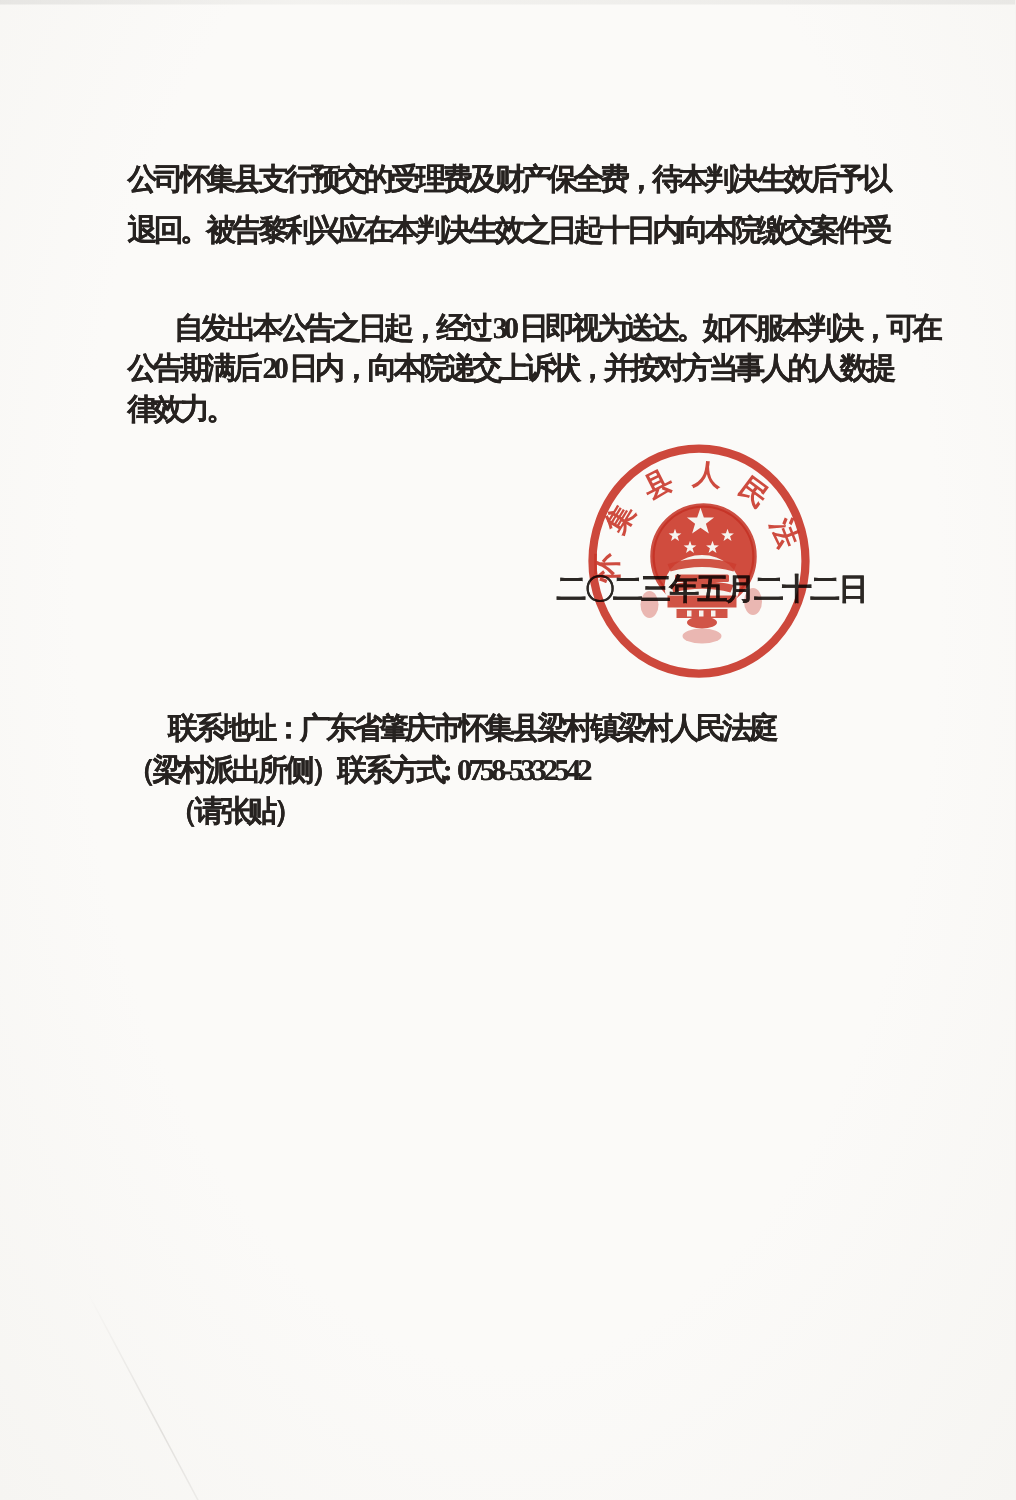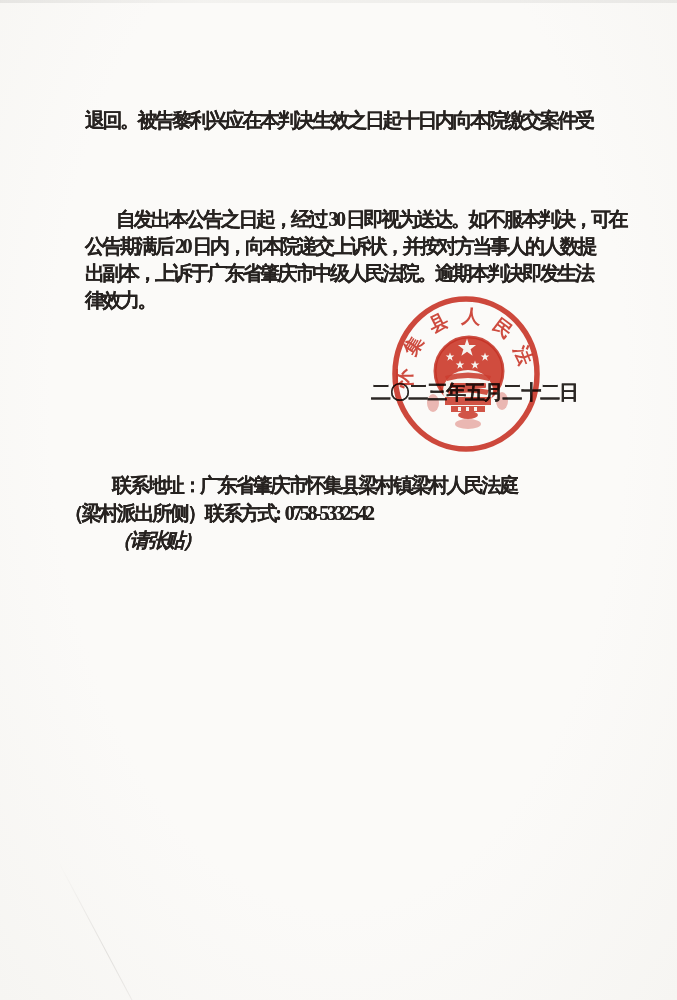--- a/index.html
+++ b/index.html
@@ -50,38 +50,38 @@
     opacity:.93;
     z-index:2;
   }
   .contact-line{
     position:absolute;
     font-size:20px;font-weight:600;letter-spacing:-2.4px;
     white-space:pre;color:#262220;
     text-shadow:0 0 .4px #3a3530;
   }
   .contact-1{left:112px;top:472px;font-family:Liberation Serif, serif;}
-  .contact-2{left:64px;top:500px;}
-  .contact-3{left:112px;top:527px;font-style:italic;}
+  .contact-2{left:84px;top:500px;}
+  .contact-3{left:112px;top:527px;}
 </style>
 </head>
 <body>
 
 <div class="page">
 
   <div class="scan-edge-top"></div>
 
   <div class="bodytext para1">
+    <div class="bline">公司怀集县支行预交的受理费及财产保全费，待本判决生效后予以</div>
     <div class="bline">退回。被告黎利兴应在本判决生效之日起十日内向本院缴交案件受</div>
   </div>
 
   <div class="bodytext para2">
     <div class="bline indent">自发出本公告之日起，经过 30 日即视为送达。如不服本判决，可在</div>
     <div class="bline">公告期满后 20 日内，向本院递交上诉状，并按对方当事人的人数提</div>
-    <div class="bline">出副本，上诉于广东省肇庆市中级人民法院。逾期本判决即发生法</div>
     <div class="bline">律效力。</div>
   </div>
 
   <div class="dateline">二〇二三年五月二十二日</div>
 
   <svg class="seal" viewBox="0 0 156 160" xmlns="http://www.w3.org/2000/svg">
 
     <ellipse cx="77" cy="79" rx="71" ry="75" fill="none" stroke="#c9291b" stroke-width="5.5" opacity=".92"></ellipse>
 
     <defs>

